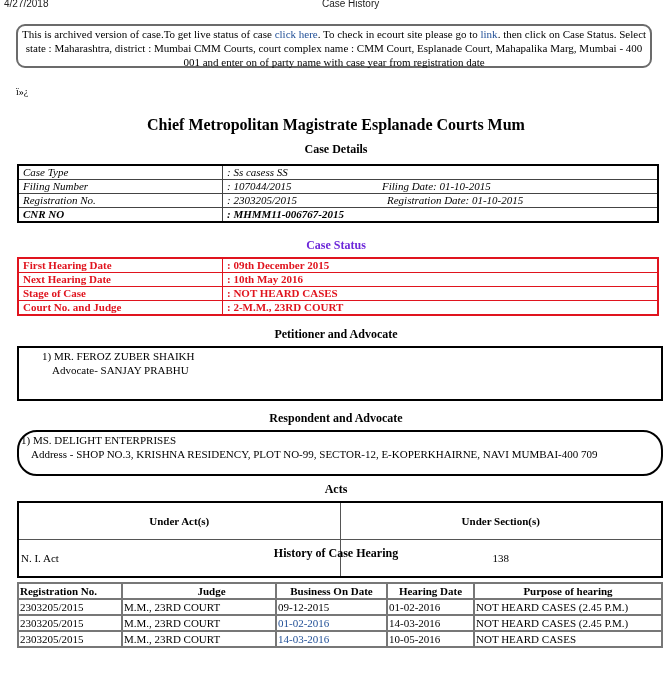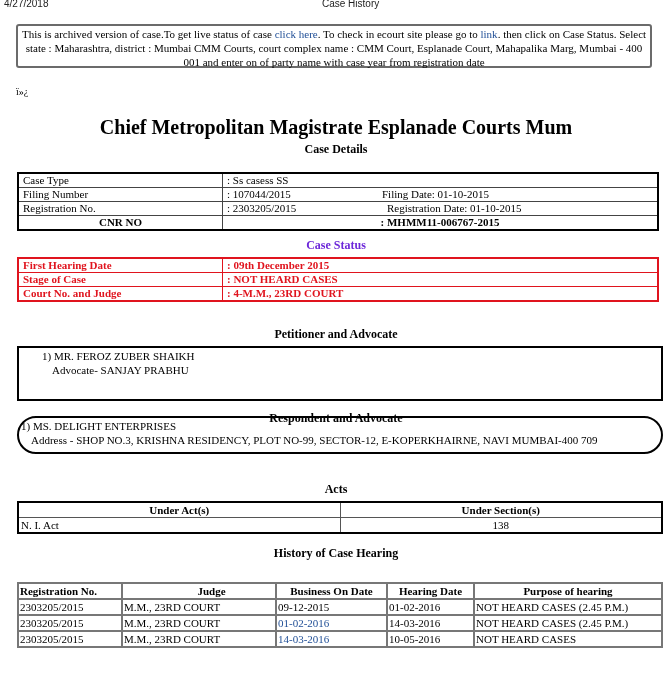--- a/index.html
+++ b/index.html
@@ -10,48 +10,49 @@
   }
   .print-header {
     position: absolute; top: 0; left: 0; width: 672px; height: 12px;
     font-family: "Liberation Sans", "DejaVu Sans", sans-serif; font-size: 10px; color: #222;
   }
   .print-header .date { position: absolute; left: 4px; top: -2px; }
   .print-header .title { position: absolute; left: 322px; top: -2px; }
 
   .notice {
     position: absolute; left: 16px; top: 24px; width: 636px; height: 44px;
-    border: 2px solid #6b6b6b; border-radius: 3px; box-sizing: border-box;
+    border: 2px solid #6b6b6b; border-radius: 9px; box-sizing: border-box;
     text-align: center; font-size: 11px; line-height: 14px; padding-top: 1px;
   }
   .notice a { color: #1f4e96; text-decoration: none; }
 
   .bom { position: absolute; left: 16px; top: 86px; font-size: 10px; }
 
   .court-title {
     position: absolute; left: 0; width: 672px; top: 116px; text-align: center;
-    font-weight: bold; font-size: 20px;
+    font-weight: bold; font-size: 16px;
   }
   .section-title {
     position: absolute; left: 0; width: 672px; text-align: center;
     font-weight: bold; font-size: 12px;
   }
   .section-title.red { color: #6d28d9; }
 
   table { border-collapse: collapse; }
   .details {
-    position: absolute; left: 17px; top: 172px; width: 642px;
+    position: absolute; left: 17px; top: 164px; width: 642px;
     border: 2px solid #000;
+    font-style: italic;
   }
   .details td {
     border: 1px solid #444; height: 13px; padding: 0 4px; font-size: 11px;
     line-height: 13px; white-space: nowrap;
   }
   .details td.lbl { width: 195px; }
-  .details tr.bold td { font-weight: bold; text-align: center; }
+  .details tr.bold td { font-weight: bold; }
 
   .status {
     position: absolute; left: 17px; top: 257px; width: 642px;
     border: 2px solid #e0141e; color: #e0141e; padding-left: 25px;
   }
   .status td {
     border: 1px solid #e0141e; height: 13px; padding: 0 4px; font-size: 11px;
     line-height: 13px; font-weight: bold; white-space: nowrap;
   }
   .status td.lbl { width: 195px; }
@@ -60,21 +61,21 @@
     position: absolute; left: 17px; width: 646px; box-sizing: border-box;
     border: 2px solid #000; padding: 1px 2px; font-size: 11px; line-height: 14px;
   }
   .party .indent { padding-left: 10px; }
 
   .acts {
     position: absolute; left: 17px; top: 501px; width: 646px;
     border: 2px solid #000;
   }
   .acts th, .acts td {
-    border: 1px solid #555; height: 14px; font-size: 11px; padding: 0 2px;
+    border: 1px solid #555; height: 14px; font-size: 11px; padding: 11px 2px;
     line-height: 14px;
   }
   .acts th { font-weight: bold; text-align: center; }
   .acts td.sec { text-align: center; }
 
   .history {
     position: absolute; left: 17px; top: 582px; width: 646px;
     border: 2px solid #000;
   }
   .history th, .history td {
@@ -124,38 +125,42 @@
   </table>
 
 <div class="section-title red" style="top:238px;">Case Status</div>
 <table class="status">
   <tbody>
       <tr>
     <td class="lbl">First Hearing Date</td>
     <td>: 09th December 2015</td>
   </tr>
   <tr>
+    <td class="lbl">Next Hearing Date</td>
+    <td>: 10th May 2016</td>
+  </tr>
+  <tr>
     <td class="lbl">Stage of Case</td>
     <td>: NOT HEARD CASES</td>
   </tr>
   <tr>
     <td class="lbl">Court No. and Judge</td>
-    <td>: 4-M.M., 23RD COURT</td>
+    <td>: 2-M.M., 23RD COURT</td>
   </tr>
 </tbody>
   </table>
 
 <div class="section-title" style="top:327px;">Petitioner and Advocate</div>
 <div class="party" style="top:346px;height:55px;padding-left:23px;">
   <div>1) MR. FEROZ ZUBER SHAIKH</div>
   <div class="indent">Advocate- SANJAY PRABHU</div>
 </div>
 
 <div class="section-title" style="top:411px;">Respondent and Advocate</div>
-<div class="party" style="top:416px;height:38px;border-radius:20px;">
+<div class="party" style="top:430px;height:46px;border-radius:20px;">
   <div>1) MS. DELIGHT ENTERPRISES</div>
   <div class="indent">Address - SHOP NO.3, KRISHNA RESIDENCY, PLOT NO-99, SECTOR-12, E-KOPERKHAIRNE, NAVI MUMBAI-400 709</div>
 </div>
 
 <div class="section-title" style="top:482px;">Acts</div>
 <table class="acts">
   <tbody>
       <tr>
     <th style="width:50%;">Under Act(s)</th>
     <th>Under Section(s)</th>

